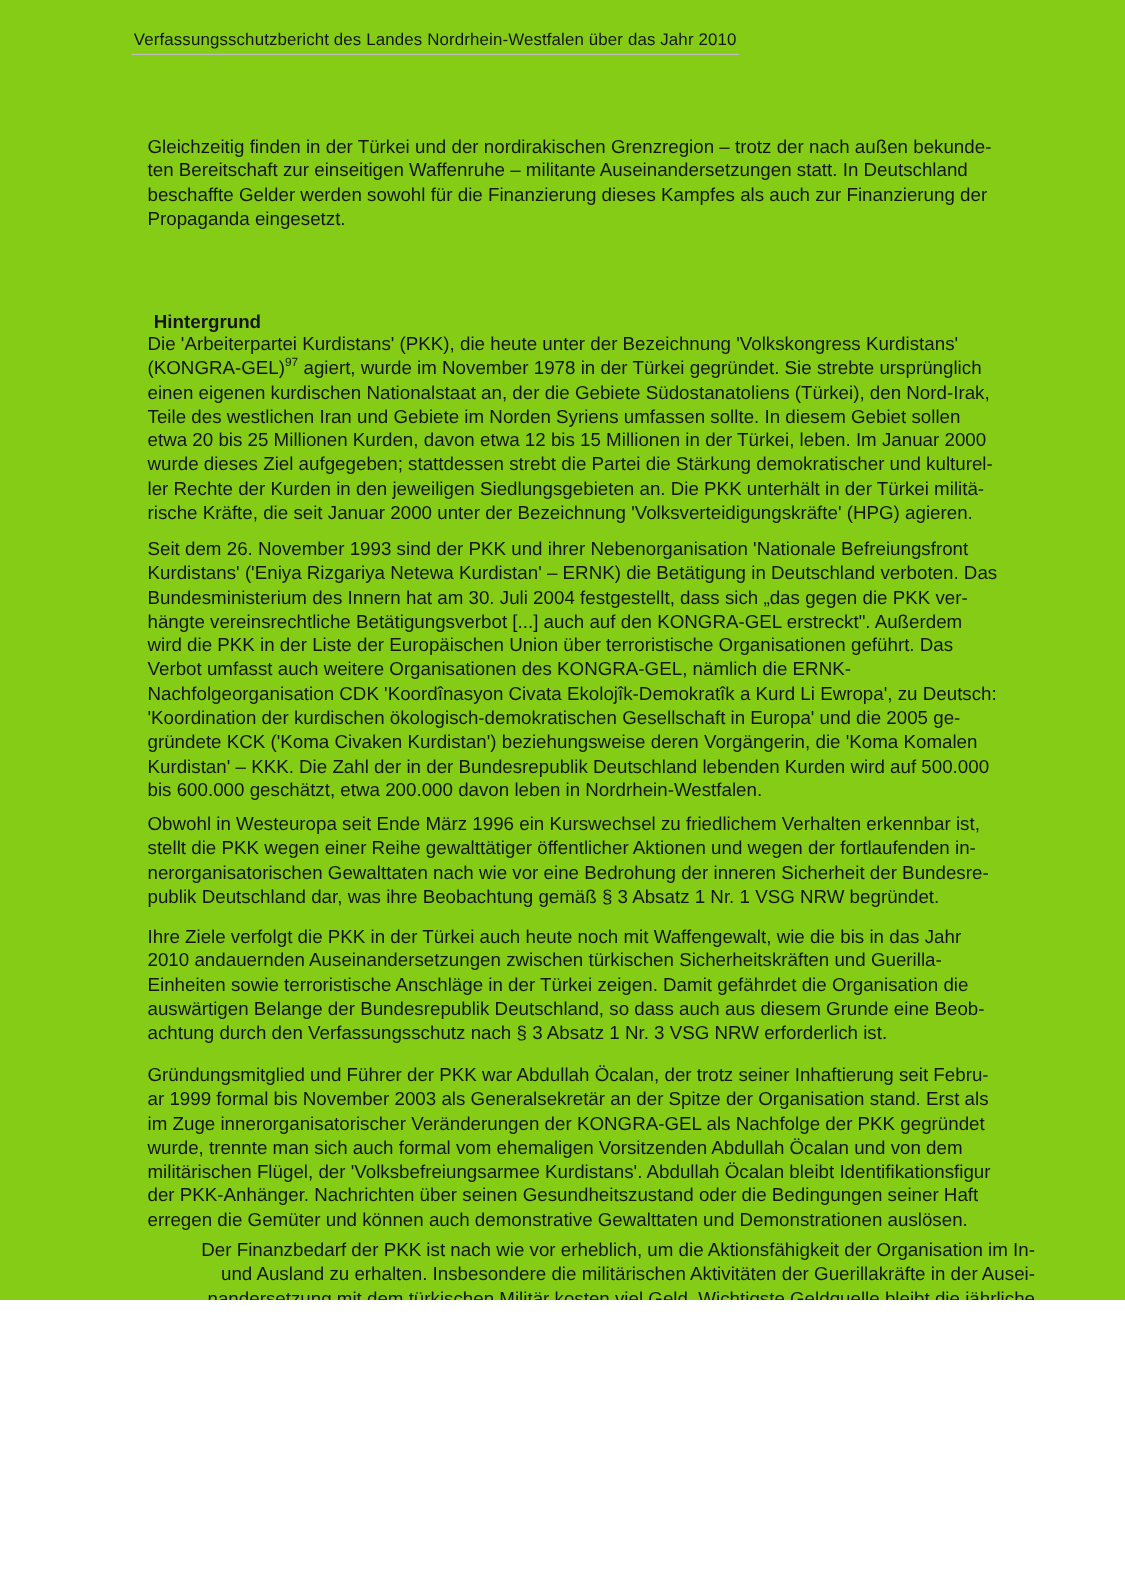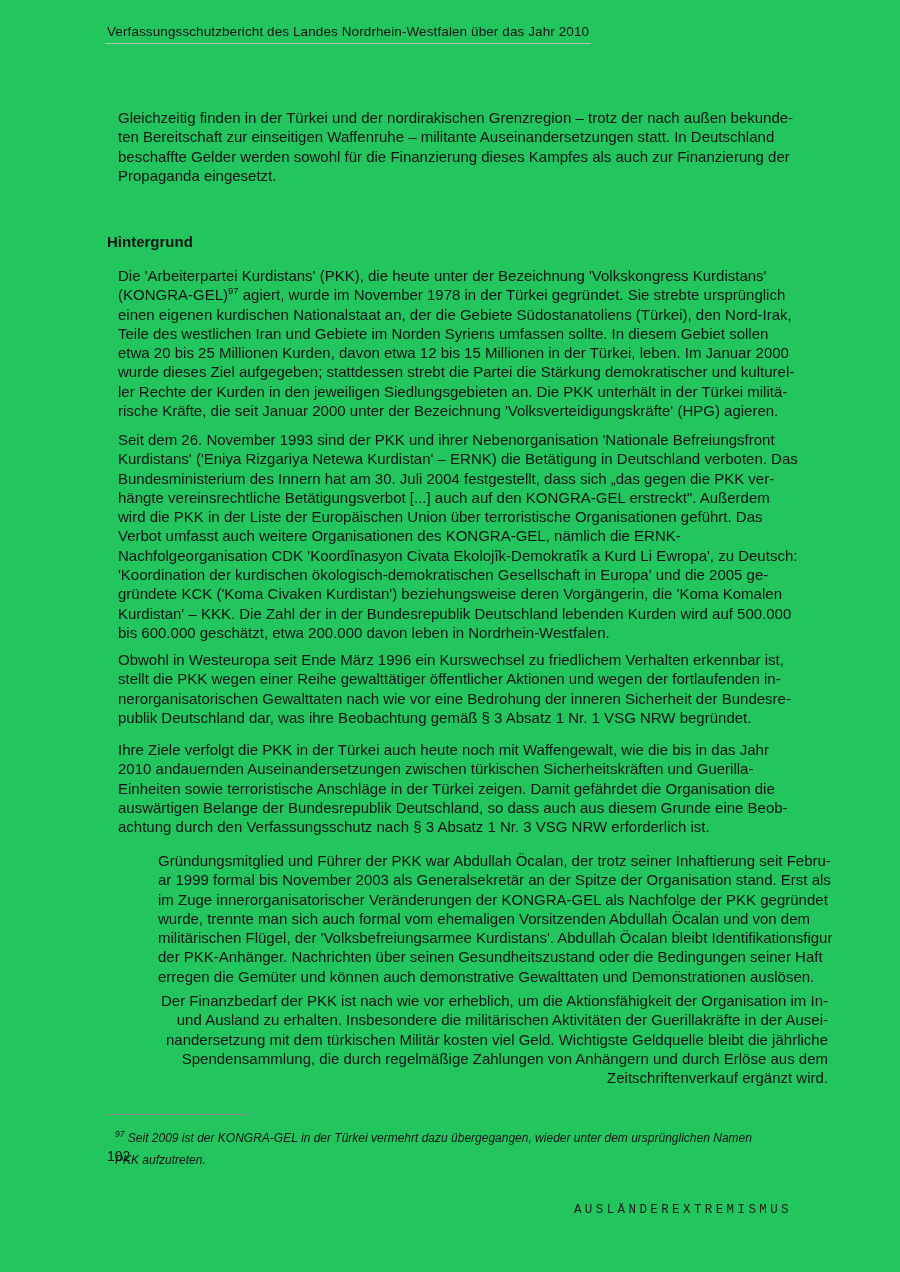--- a/index.html
+++ b/index.html
@@ -3,22 +3,22 @@
 <meta charset="utf-8">
 <style>
   html, body {
     margin: 0;
     padding: 0;
     background: #ffffff;
   }
   .page {
     position: relative;
     width: 900px;
-    height: 1272px;
-    background: #22c55e;
+    height: 1040px;
+    background: #84cc16;
     font-family: "Liberation Sans", sans-serif;
     color: #151515;
     overflow: hidden;
   }
   
   .running-head {
     position: absolute;
     left: 107px;
     top: 24px;
     font-size: 13.5px;
@@ -45,32 +45,32 @@
     white-space: pre-line;
   }
   .para sup.fnref {
     font-size: 9.5px;
     line-height: 0;
     vertical-align: 6px;
   }
   .heading {
     position: absolute;
     left: 107px;
-    margin: 0;
+    margin: 16px;
     font-size: 15px;
     font-weight: bold;
     line-height: 19px;
   }
   .pos-intro   { top: 108px; }
   .pos-heading { top: 232px; }
   .pos-p-origin      { top: 266px; }
   .pos-p-ban         { top: 430px; }
   .pos-p-observation { top: 650px; }
   .pos-p-goals       { top: 740px; }
-  .pos-p-oecalan     { top: 851px; margin-left: 40px; }
+  .pos-p-oecalan     { top: 851px; }
   .pos-p-finance     { top: 991px; text-align: right; }
   
   .footnote-rule {
     position: absolute;
     left: 105px;
     top: 1114px;
     width: 144px;
     height: 1px;
     background: #8f8f8f;
   }

